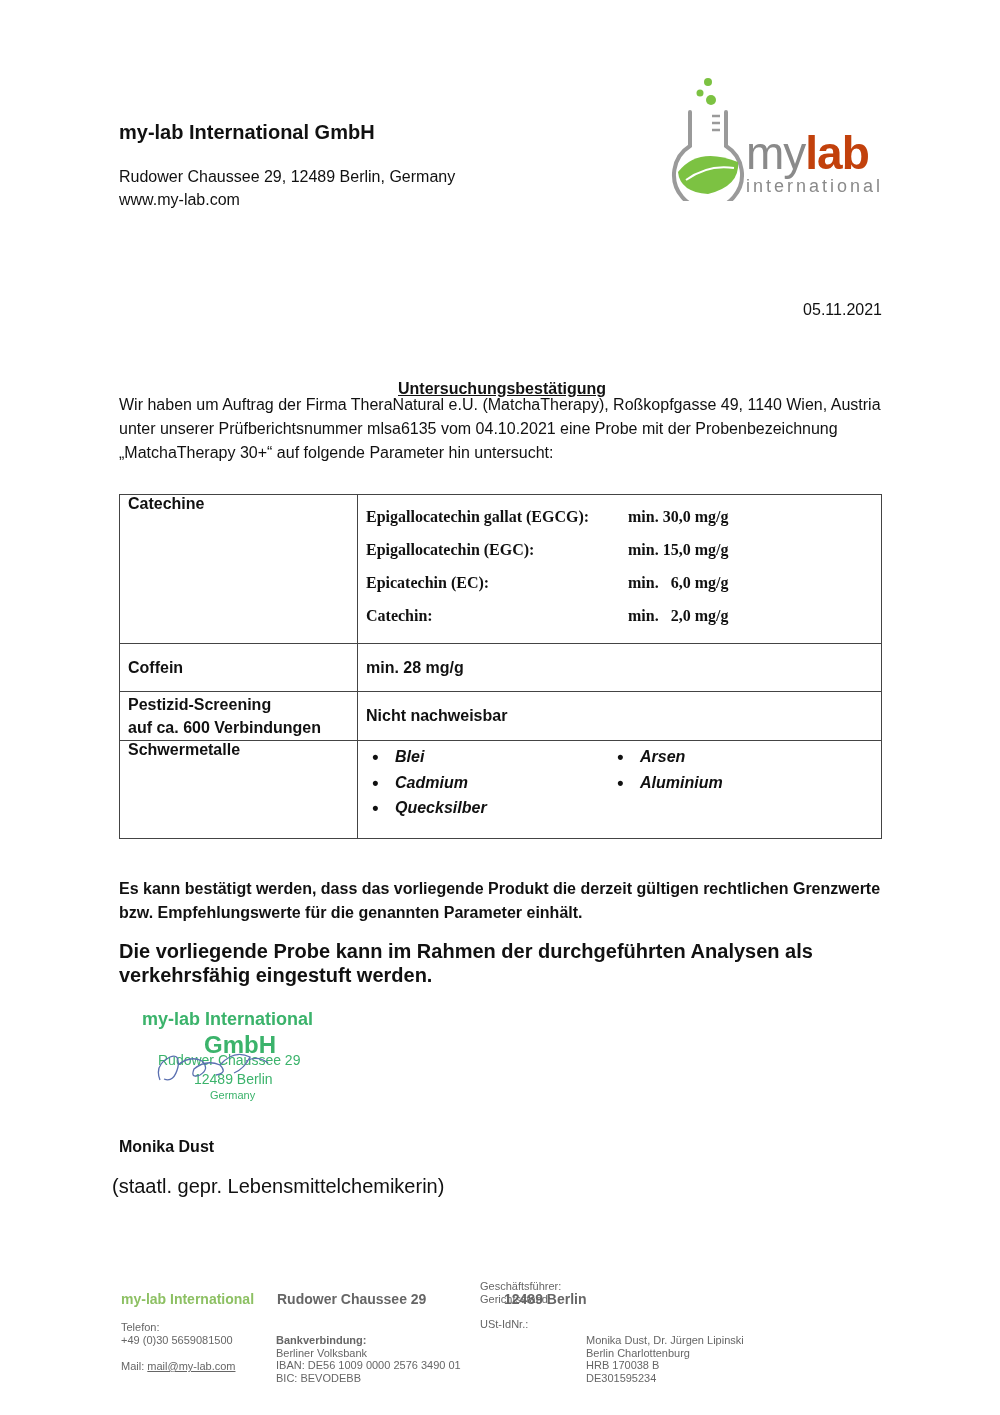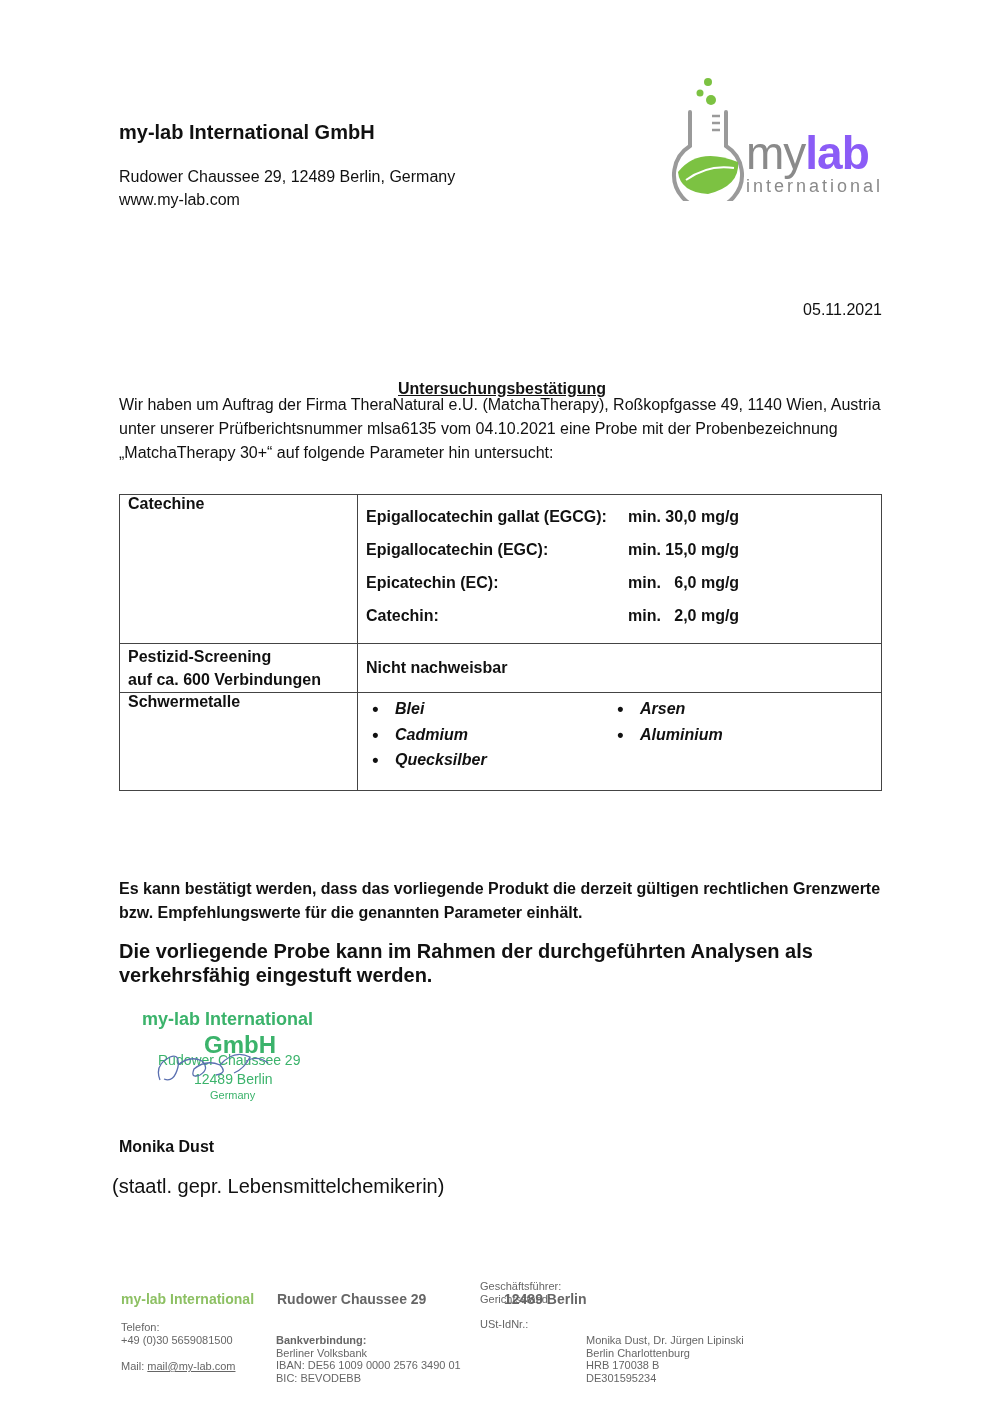--- a/index.html
+++ b/index.html
@@ -4,38 +4,38 @@
 <style>
   * { box-sizing: border-box; margin: 0; padding: 0; }
   html, body { width: 1000px; height: 1415px; background: #ffffff; }
   body { position: relative; font-family: "Liberation Sans", sans-serif; color: #111; overflow: hidden; }
 
   .company-name { position: absolute; left: 119px; top: 121px; font-size: 20px; font-weight: bold; }
   .company-addr { position: absolute; left: 119px; top: 165px; font-size: 16px; line-height: 23px; }
 
   .logo { position: absolute; left: 668px; top: 76px; width: 230px; height: 125px; }
   .logo-text-my { position: absolute; left: 78px; top: 50px; font-size: 46px; color: #8a8a8a; letter-spacing: -1px; }
-  .logo-text-lab { color: #8b5cf6; font-weight: bold; }
+  .logo-text-lab { color: #c2410c; font-weight: bold; }
   .logo-text-intl { position: absolute; left: 78px; top: 100px; font-size: 18px; color: #8a8a8a; letter-spacing: 3px; }
 
   .date { position: absolute; right: 118px; top: 301px; font-size: 16px; }
   .title { position: absolute; left: 398px; top: 340px; font-size: 16px; font-weight: bold; text-decoration: underline; margin-top: 40px; }
 
   .intro { position: absolute; left: 119px; top: 393px; width: 770px; font-size: 16px; line-height: 24px; }
 
   .results { position: absolute; left: 119px; top: 494px; width: 763px; border-collapse: collapse; font-size: 16px; font-weight: bold; }
   .results td { border: 1.5px solid #444; vertical-align: top; padding: 0; }
   .results td.col1 { width: 238px; padding-left: 8px; }
   .results td.col2 { padding-left: 8px; }
   .row-catechine td { height: 149px; }
   .row-coffein td { height: 48px; vertical-align: middle; }
   .row-pest td { height: 49px; vertical-align: middle; }
   .row-metal td { height: 98px; }
   .cat-list { margin-top: 13px; }
-  .cat-line { display: flex; height: 33px; }
+  .cat-line { display: flex; height: 33px; font-family: Liberation Serif, serif; }
   .cat-name { width: 262px; }
   .cat-val { white-space: pre; }
   .c1-top { padding-top: 13px; }
   .pest-label { line-height: 23px; padding-top: 0; }
   .metal-label { padding-top: 2px; }
   .metal-grid { display: flex; margin-top: 7px; }
   .metal-col { list-style: none; }
   .metal-col.left { width: 245px; margin-left: 6px; }
   .metal-col li { height: 25.5px; position: relative; padding-left: 23px; font-style: italic; }
   .metal-col li::before { content: "\2022"; position: absolute; left: 0; top: -1px; font-size: 18px; }
@@ -116,20 +116,24 @@
               <span class="cat-name">Epicatechin (EC):</span>
               <span class="cat-val">min.   6,0 mg/g</span>
             </div>
         <div class="cat-line">
               <span class="cat-name">Catechin:</span>
               <span class="cat-val">min.   2,0 mg/g</span>
             </div>
       </div>
     </td>
   </tr>
+  <tr class="row-coffein">
+    <td class="col1">Coffein</td>
+    <td class="col2">min. 28 mg/g</td>
+  </tr>
   <tr class="row-pest">
     <td class="col1 pest-label">
       <div>Pestizid-Screening</div>
       <div>auf ca. 600 Verbindungen</div>
     </td>
     <td class="col2">Nicht nachweisbar</td>
   </tr>
   <tr class="row-metal">
     <td class="col1 metal-label">Schwermetalle</td>
     <td class="col2">

